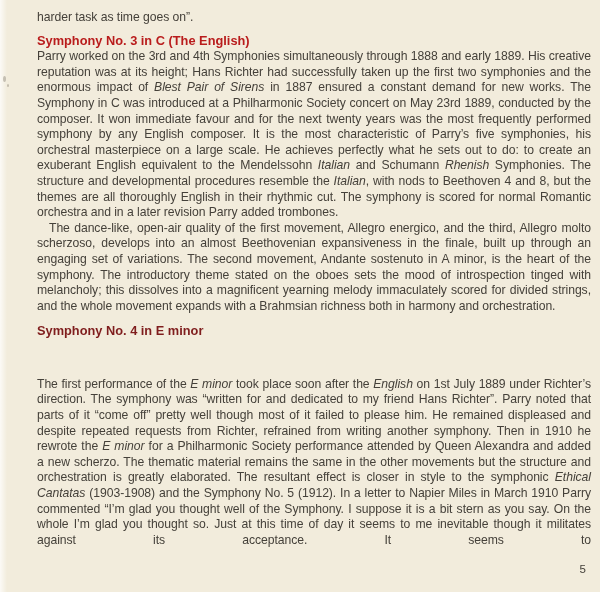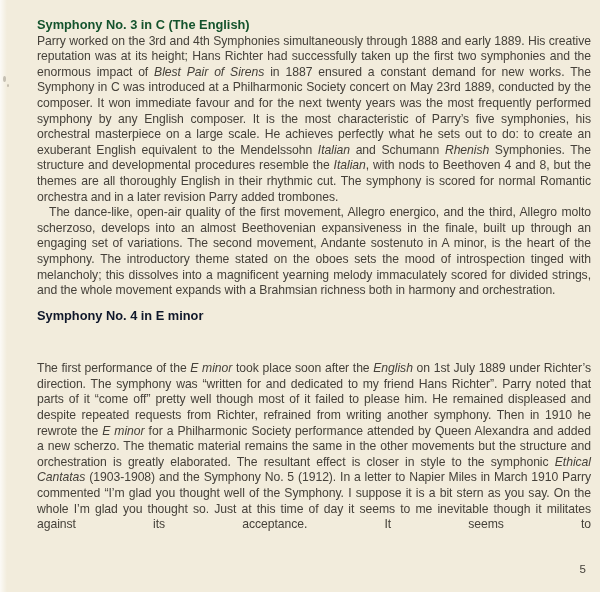--- a/index.html
+++ b/index.html
@@ -78,23 +78,24 @@
 </style>
 </head>
 <body>
 
 <div class="page" style="background: rgb(242, 236, 220); color: rgb(69, 65, 58);">
   <div class="scan-edge"></div>
   <div class="speck s1"></div>
   <div class="speck s2"></div>
 
   <div class="content">
+    <p class="para carry">harder task as time goes on”.</p>
 
-    <h2 class="heading" style="color: #14532d;">Symphony No. 3 in C (The English)</h2>
+    <h2 class="heading" style="color: #b91c1c;">Symphony No. 3 in C (The English)</h2>
     <p class="para"><span>Parry worked on the 3rd and 4th Symphonies simultaneously through 1888 and early 1889. His creative reputation was at its height; Hans Richter had successfully taken up the first two symphonies and the enormous impact of </span><i>Blest Pair of Sirens</i><span> in 1887 ensured a constant demand for new works. The Symphony in C was introduced at a Philharmonic Society concert on May 23rd 1889, conducted by the composer. It won immediate favour and for the next twenty years was the most frequently performed symphony by any English composer. It is the most characteristic of Parry’s five symphonies, his orchestral masterpiece on a large scale. He achieves perfectly what he sets out to do: to create an exuberant English equivalent to the Mendelssohn </span><i>Italian</i><span> and Schumann </span><i>Rhenish</i><span> Symphonies. The structure and developmental procedures resemble the </span><i>Italian</i><span>, with nods to Beethoven 4 and 8, but the themes are all thoroughly English in their rhythmic cut. The symphony is scored for normal Romantic orchestra and in a later revision Parry added trombones.</span></p>
     <p class="para indent"><span>The dance-like, open-air quality of the first movement, Allegro energico, and the third, Allegro molto scherzoso, develops into an almost Beethovenian expansiveness in the finale, built up through an engaging set of variations. The second movement, Andante sostenuto in A minor, is the heart of the symphony. The introductory theme stated on the oboes sets the mood of introspection tinged with melancholy; this dissolves into a magnificent yearning melody immaculately scored for divided strings, and the whole movement expands with a Brahmsian richness both in harmony and orchestration.</span></p>
 
-    <h2 class="heading second" style="color: #0f172a;">Symphony No. 4 in E minor</h2>
+    <h2 class="heading second" style="color: #7f1d1d;">Symphony No. 4 in E minor</h2>
     <p class="para cont"><span>The first performance of the </span><i>E minor</i><span> took place soon after the </span><i>English</i><span> on 1st July 1889 under Richter’s direction. The symphony was “written for and dedicated to my friend Hans Richter”. Parry noted that parts of it “come off” pretty well though most of it failed to please him. He remained displeased and despite repeated requests from Richter, refrained from writing another symphony. Then in 1910 he rewrote the </span><i>E minor</i><span> for a Philharmonic Society performance attended by Queen Alexandra and added a new scherzo. The thematic material remains the same in the other movements but the structure and orchestration is greatly elaborated. The resultant effect is closer in style to the symphonic </span><i>Ethical Cantatas</i><span> (1903-1908) and the Symphony No. 5 (1912). In a letter to Napier Miles in March 1910 Parry commented “I’m glad you thought well of the Symphony. I suppose it is a bit stern as you say. On the whole I’m glad you thought so. Just at this time of day it seems to me inevitable though it militates against its acceptance. It seems to</span></p>
   </div>
 
   <div class="page-number">5</div>
 </div>
 
 </body></html>

